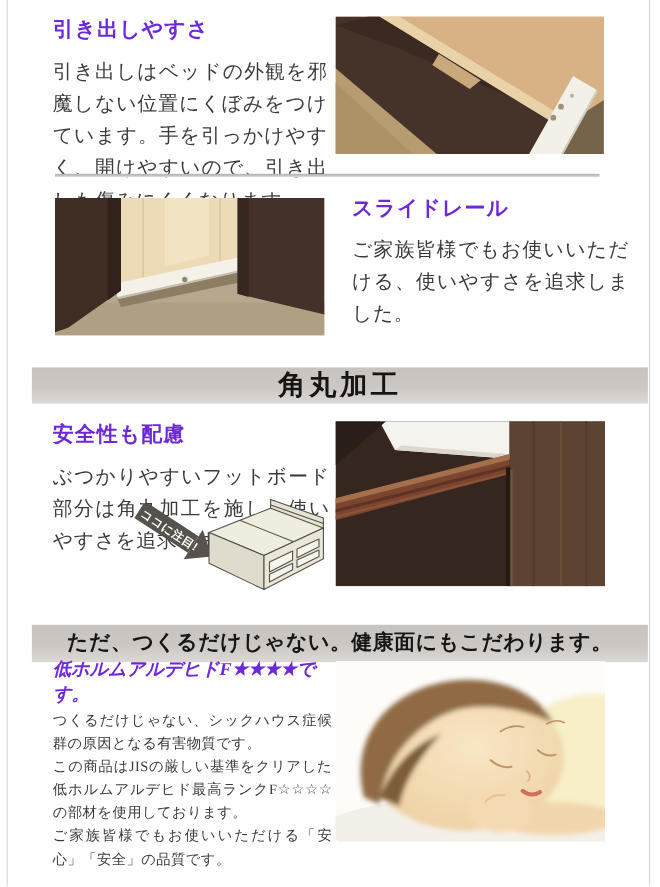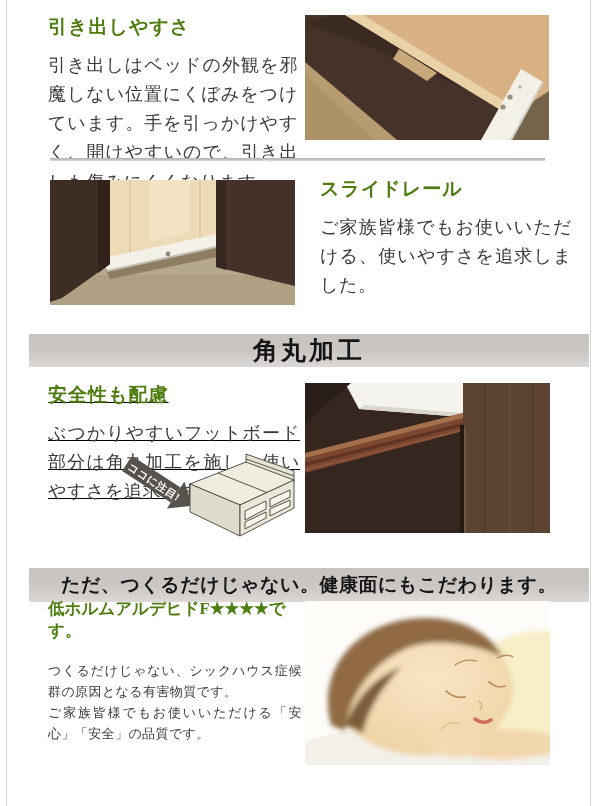--- a/index.html
+++ b/index.html
@@ -6,44 +6,44 @@
   body{
     width:600px;height:806px;position:relative;background:#ffffff;
     font-family:"Liberation Serif","DejaVu Serif",serif;
     overflow:hidden;
   }
   .edge{position:absolute;top:0;width:1px;height:806px;background:#d9d5d2;}
   .edge-l{left:6px;}
   .edge-r{left:590px;}
   .abs{position:absolute;}
   .sec-title{
-    font-size:19px;font-weight:bold;color:#4d7c0f;margin:0 0 11px 0;
+    font-size:19px;font-weight:bold;color:#6d28d9;margin:0 0 11px 0;
     letter-spacing:1px;
   }
-  .sec-title.small{font-size:16.5px;letter-spacing:0;margin-bottom:18px;}
+  .sec-title.small{font-size:16.5px;letter-spacing:0;margin-bottom:2px;font-style:italic;}
   .body-text{font-size:18px;color:#3a3a3a;line-height:1.62;letter-spacing:0.6px;text-align:justify;}
   .body-text p{margin:0;}
   .divider{
     position:absolute;left:50px;top:158px;width:495px;height:3px;
     background:linear-gradient(180deg,#b3afab 0%,#c8c4c1 60%,#e3e0dd 100%);
   }
   .band{
     position:absolute;left:29px;width:560px;text-align:center;color:#151515;
     font-weight:bold;
     background:linear-gradient(180deg,#c9c3bf 0%,#ccc7c3 55%,#dcd8d5 100%);
   }
   #band-kadomaru{top:334px;height:33px;line-height:33px;font-size:25px;letter-spacing:3px;}
   #band-health{top:568px;height:34px;line-height:34px;font-size:19px;letter-spacing:0.5px;}
   .photo{position:absolute;display:block;}
   .photo svg{display:block;width:100%;height:100%;}
   #s1-text{left:48px;top:14px;width:250px;}
   #photo-drawer{left:305px;top:15px;width:244px;height:125px;}
   #photo-rail{left:50px;top:180px;width:245px;height:125px;}
   #s2-text{left:306px;top:176px;width:252px;margin-left:14px;}
-  #s3-text{left:48px;top:382px;width:252px;text-decoration:underline;}
+  #s3-text{left:48px;top:382px;width:252px;}
   #photo-corner{left:305px;top:383px;width:245px;height:150px;}
   #badge-arrow{left:118px;top:458px;width:84px;height:56px;}
   #bed-illustration{left:186px;top:450px;width:112px;height:92px;}
   #s4-text{left:48px;top:598px;width:254px;}
   #s4-text .body-text{font-size:13px;letter-spacing:0.4px;}
   #photo-baby{left:305px;top:601px;width:245px;height:164px;}
 </style>
 </head>
 <body>
 
@@ -158,20 +158,21 @@
     <rect x="159" y="44" width="2" height="106" fill="#71563f"></rect>
   </svg>
 </div>
 
 <div class="band" id="band-health">ただ、つくるだけじゃない。健康面にもこだわります。</div>
 
 <div class="abs" id="s4-text">
   <h2 class="sec-title small">低ホルムアルデヒドF★★★★です。</h2>
   <div class="body-text">
     <p>つくるだけじゃない、シックハウス症候群の原因となる有害物質です。</p>
+    <p>この商品はJISの厳しい基準をクリアした低ホルムアルデヒド最高ランクF☆☆☆☆の部材を使用しております。</p>
     <p>ご家族皆様でもお使いいただける「安心」「安全」の品質です。</p>
   </div>
 </div>
 
 <div class="photo" id="photo-baby">
   <svg viewBox="0 0 245 164" preserveAspectRatio="none">
     <defs>
       <filter id="soft" x="-20%" y="-20%" width="140%" height="140%">
         <feGaussianBlur stdDeviation="2.5"></feGaussianBlur>
       </filter>

